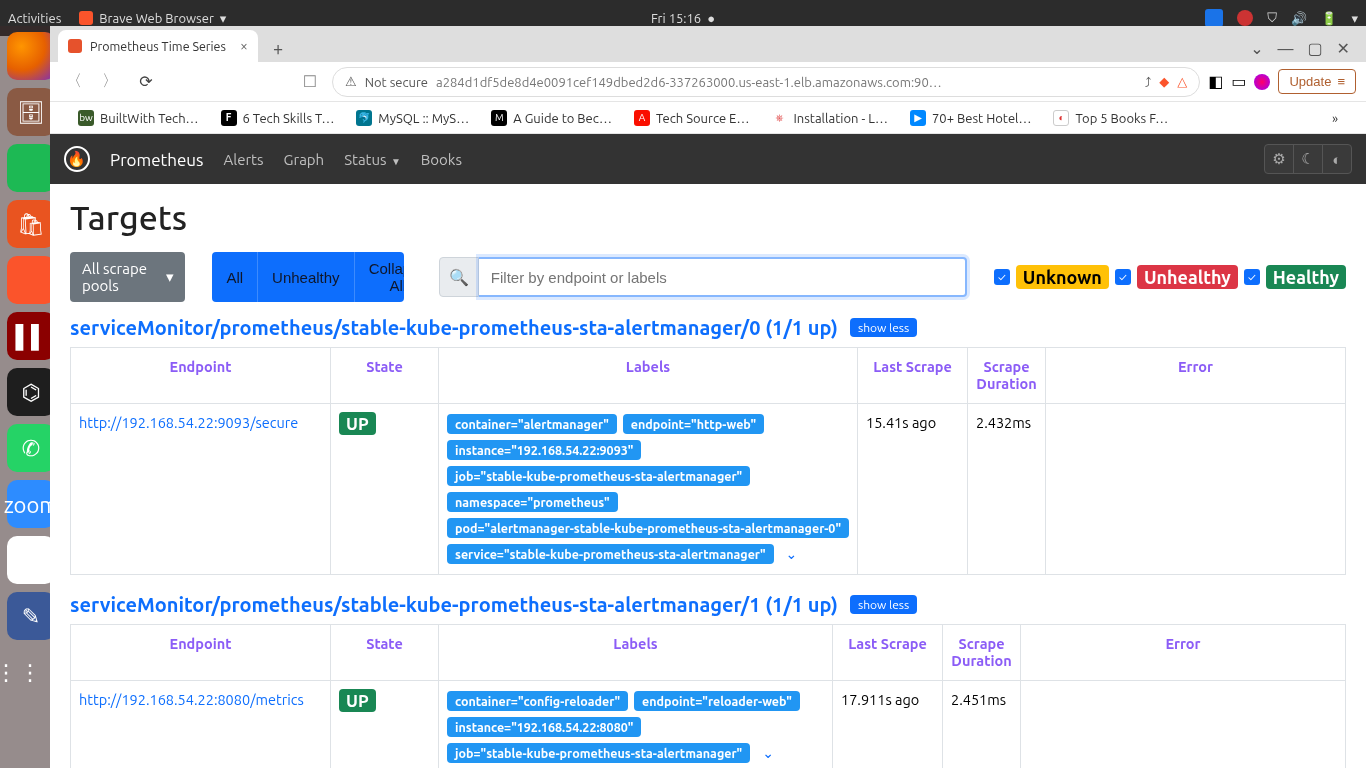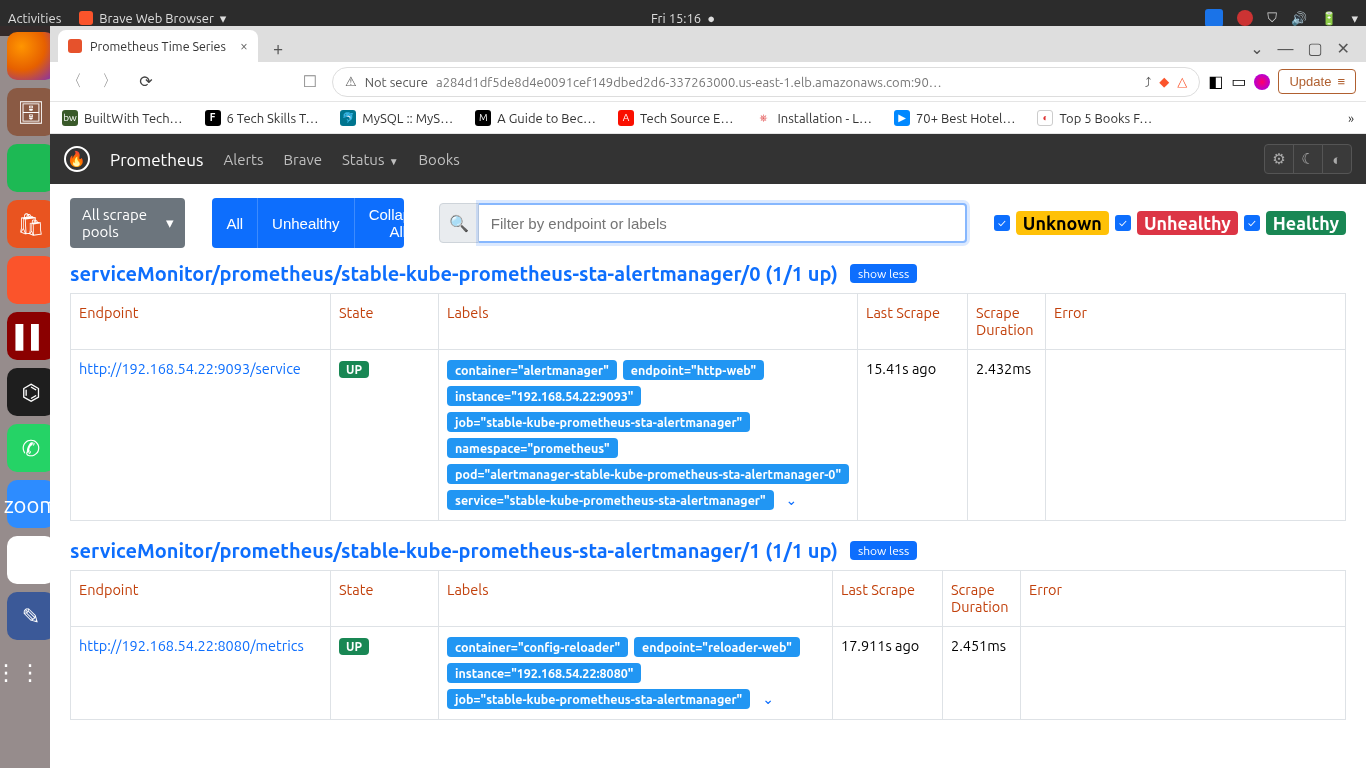--- a/index.html
+++ b/index.html
@@ -47,21 +47,21 @@
 .navbtn { width:28px; height:28px; display:flex; align-items:center; justify-content:center; color:#888; font-size:16px; border-radius:4px; }
 .navbtn.active { color:#444; }
 .addrbar { flex:1; height:30px; background:#fff; border:1px solid #ddd; border-radius:15px; display:flex; align-items:center; padding:0 12px; gap:8px; font-size:13px; color:#555; }
 .addrbar .ns { color:#555; }
 .addrbar .url { color:#777; overflow:hidden; text-overflow:ellipsis; white-space:nowrap; flex:1; }
 .update-btn { border:1px solid #b06030; color:#b06030; border-radius:4px; padding:4px 10px; font-size:13px; background:#fff; display:flex; align-items:center; gap:6px; }
 .tri { color:#fb542b; }
 .circ { width:16px; height:16px; border-radius:50%; background: radial-gradient(circle,#f06,#90f); }
 
 
-.bmbar { height:32px; background:#fff; display:flex; align-items:center; padding:0 12px; gap:22px; font-size:13px; color:#333; border-bottom:1px solid #e5e5e5; }
+.bmbar { height:32px; background:#fff; display:flex; align-items:center; padding:0 28px; gap:22px; font-size:13px; color:#333; border-bottom:1px solid #e5e5e5; }
 .bm { display:flex; align-items:center; gap:6px; white-space:nowrap; }
 .bm .bico { width:16px; height:16px; background:#555; border-radius:3px; display:inline-flex; align-items:center; justify-content:center; font-size:10px; color:#fff; }
 .bmbar .more { margin-left:auto; }
 
 
 .promnav { height:50px; background:#333; color:#fff; display:flex; align-items:center; padding:0 14px; gap:20px; font-size:15px; }
 .promnav .logo { width:26px; height:26px; border:2px solid #fff; border-radius:50%; display:flex; align-items:center; justify-content:center; }
 .promnav .brand { font-size:17px; color:#fff; }
 .promnav a { color:#bfbfbf; text-decoration:none; }
 .promnav .caret { font-size:10px; margin-left:2px; }
@@ -70,42 +70,42 @@
 .promnav .ibtn:first-child{ border-radius:4px 0 0 4px; }
 .promnav .ibtn:last-child{ border-radius:0 4px 4px 0; }
 
 
 .content { padding:14px 20px; overflow:auto; flex:1; background:#fff; }
 .h1 { font-size:34px; color:#222; font-weight:500; margin-bottom:16px; }
 
 .toolbar { display:flex; align-items:center; gap:27px; margin-bottom:14px; }
 .dd { background:#6c757d; color:#fff; padding:8px 12px; border-radius:4px; font-size:15px; display:flex; align-items:center; gap:6px; }
 .btngroup { display:flex; border-radius:4px; overflow:hidden; }
-.btngroup .b { background:#0d6efd; color:#ffffff; padding:8px 14px; font-size:15px; border:none; }
+.btngroup .b { background:#0d6efd; color:#0f172a; padding:8px 14px; font-size:15px; border:none; }
 .btngroup .b + .b { border-left:1px solid rgba(255,255,255,0.2); }
 .searchwrap { display:flex; margin-left:8px; }
 .searchico { width:40px; height:40px; border:1px solid #ced4da; background:#e9ecef; display:flex; align-items:center; justify-content:center; border-radius:4px 0 0 4px; color:#555; }
 .searchinput { width:488px; height:40px; border:2px solid #86b7fe; border-left:none; border-radius:0 4px 4px 0; padding:0 12px; font-size:15px; outline:none; box-shadow:0 0 0 3px rgba(13,110,253,.15); }
 .chips { margin-left:auto; display:flex; gap:6px; align-items:center; }
 .chk { width:16px; height:16px; background:#0d6efd; border-radius:3px; display:inline-flex; align-items:center; justify-content:center; color:#fff; font-size:11px; }
 .badge { padding:2px 7px; border-radius:4px; font-size:18px; font-weight:600; color:#fff; }
 .bg-warn { background:#ffc107; color:#000; }
 .bg-danger { background:#dc3545; }
 .bg-success { background:#198754; }
 
 .grouptitle { color:#0d6efd; font-size:20px; font-weight:600; margin:8px 0; display:flex; align-items:center; gap:12px; }
 .grouptitle a { color:#0d6efd; text-decoration:none; }
 .showless { background:#0d6efd; color:#fff; font-size:12px; padding:3px 8px; border-radius:4px; font-weight:400; }
 
 table { width:100%; border-collapse:collapse; font-size:14.5px; margin-bottom:18px; }
 th, td { border:1px solid #dee2e6; padding:10px 8px; text-align:left; vertical-align:top; }
-th { font-weight:400; color:#c2410c; }
+th { font-weight:700; color:#8b5cf6;text-align:center; }
 th.twoline { line-height:1.2; }
 .ep a { color:#0d6efd; text-decoration:none; }
-.state-up { background:#198754; color:#fff; padding:2px 7px; border-radius:4px; font-size:12px; font-weight:700; }
+.state-up { background:#198754; color:#fff; padding:2px 7px; border-radius:4px; font-size:17px; font-weight:700; }
 .lbls { display:flex; flex-wrap:wrap; gap:6px; align-items:center; }
 .lbl { background:#2196f3; color:#fff; padding:3px 8px; border-radius:4px; font-size:12.5px; font-weight:600; white-space:nowrap; }
 .expand { color:#0d6efd; font-size:14px; padding:0 6px; }
 
 col.c-ep { width:260px; } col.c-st { width:108px; } col.c-lb { width:394px; }
 col.c-ls { width:110px; } col.c-sd { width:78px; } col.c-er { }
 </style>
 </head>
 <body>
 
@@ -220,31 +220,32 @@
         <span class="bico" style="background:#fff;color:#d33;border:1px solid #ccc">◐</span>
         <span>Top 5 Books F…</span>
       </span>
     <span class="more">»</span>
   </div>
 
   <div class="promnav">
     <span class="logo">🔥</span>
     <span class="brand">Prometheus</span>
     <a>Alerts</a>
-    <a>Brave</a>
+    <a>Graph</a>
     <a><span>Status</span><span class="caret"> ▼</span></a>
     <a>Books</a>
     <div class="right">
       <div class="ibtn">⚙</div>
       <div class="ibtn">☾</div>
       <div class="ibtn">◐</div>
     </div>
   </div>
 
   <div class="content">
+    <div class="h1">Targets</div>
 
     <div class="toolbar">
       <div class="dd">
         <span>All scrape pools</span>
           <span>▾</span>
       </div>
       <div class="btngroup">
         <button class="b">All</button>
         <button class="b">Unhealthy</button>
         <button class="b">Collapse All</button>
@@ -282,21 +283,21 @@
     <th>Endpoint</th>
     <th>State</th>
     <th>Labels</th>
     <th>Last Scrape</th>
     <th class="twoline">Scrape<br>Duration</th>
     <th>Error</th>
   </tr>
           </thead>
           <tbody>
             <tr>
-      <td class="ep"><a>http://192.168.54.22:9093/service</a></td>
+      <td class="ep"><a>http://192.168.54.22:9093/secure</a></td>
       <td><span class="state-up">UP</span></td>
       <td>
                 <div class="lbls">
                   <span class="lbl">container="alertmanager"</span>
                   <span class="lbl">endpoint="http-web"</span>
                   <span class="lbl">instance="192.168.54.22:9093"</span>
                   <span class="lbl">job="stable-kube-prometheus-sta-alertmanager"</span>
                   <span class="lbl">namespace="prometheus"</span>
                   <span class="lbl">pod="alertmanager-stable-kube-prometheus-sta-alertmanager-0"</span>
                   <span class="lbl">service="stable-kube-prometheus-sta-alertmanager"</span>

